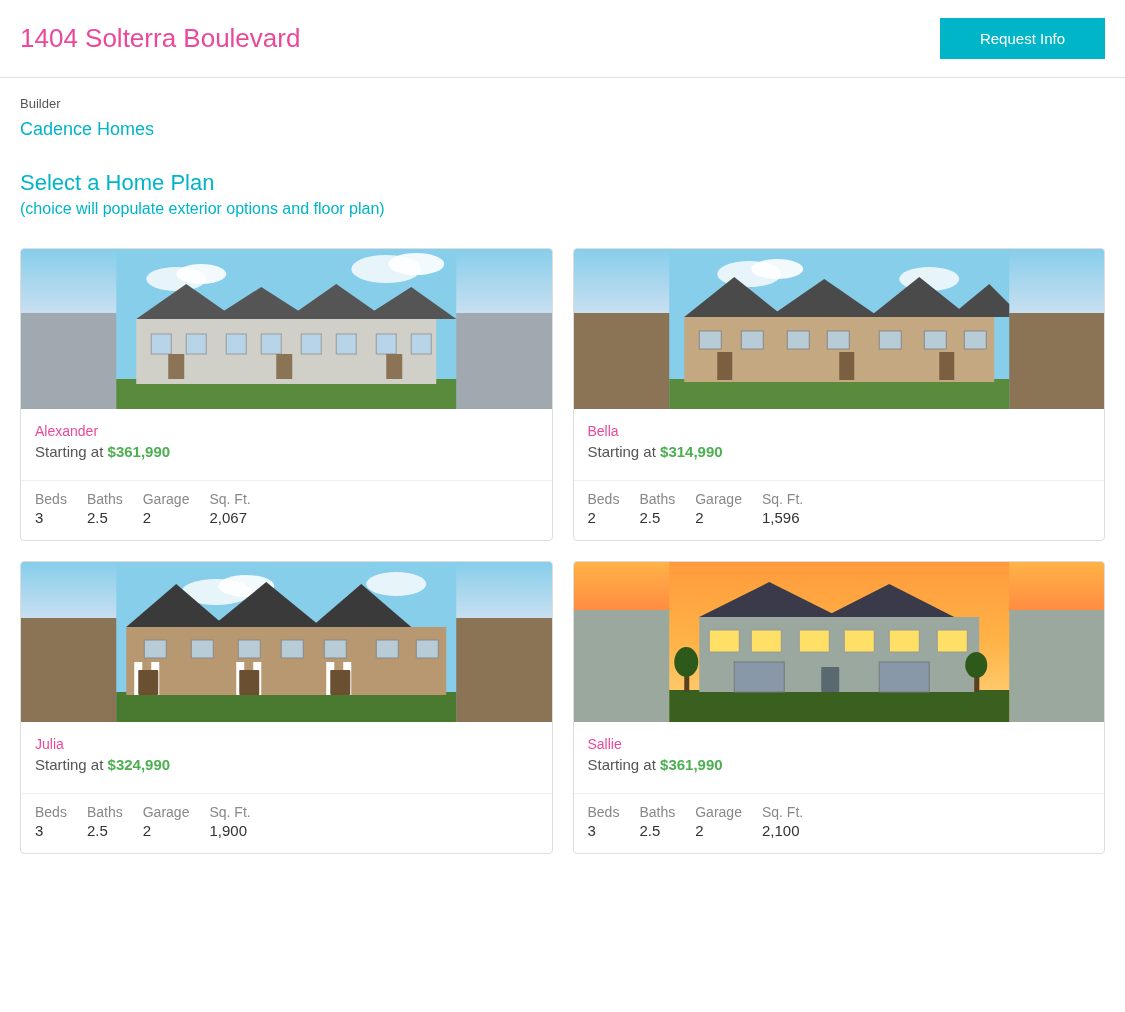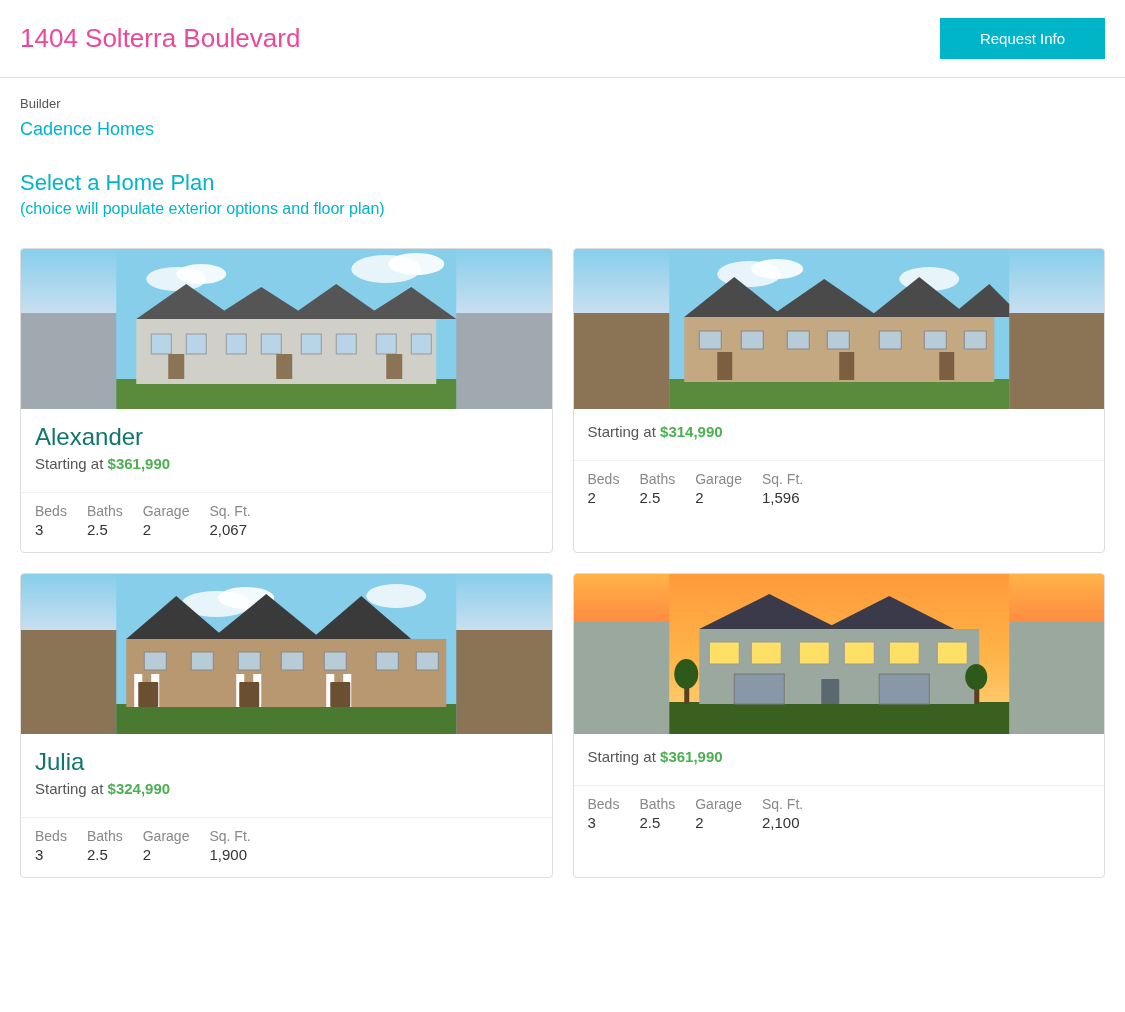--- a/index.html
+++ b/index.html
@@ -100,22 +100,22 @@
       align-items: center;
       justify-content: center;
       position: relative;
     }
 
     .plan-info {
       padding: 14px 14px 10px 14px;
     }
 
     .plan-name {
-      font-size: 24px;
-      color: #0f766e;
+      font-size: 14px;
+      color: #ec4899;
       font-weight: 400;
       margin-bottom: 4px;
     }
 
     .plan-price-row {
       font-size: 15px;
       color: #555;
     }
 
     .plan-price {
@@ -281,20 +281,21 @@
         <rect x="210" y="82" width="22" height="18" fill="#b8ccd8" stroke="#888" stroke-width="1"></rect>
         <rect x="255" y="82" width="22" height="18" fill="#b8ccd8" stroke="#888" stroke-width="1"></rect>
         <rect x="295" y="82" width="22" height="18" fill="#b8ccd8" stroke="#888" stroke-width="1"></rect>
 
         <rect x="48" y="103" width="15" height="28" fill="#7a6040"></rect>
         <rect x="170" y="103" width="15" height="28" fill="#7a6040"></rect>
         <rect x="270" y="103" width="15" height="28" fill="#7a6040"></rect>
       </svg>
     </div>
     <div class="plan-info">
+      <div class="plan-name">Bella</div>
       <div class="plan-price-row">
         <span>Starting at </span>
         <span class="plan-price">$314,990</span>
       </div>
     </div>
     <div class="plan-specs">
       <div class="spec-item">
         <span class="spec-label">Beds</span>
         <span class="spec-value">2</span>
       </div>
@@ -415,20 +416,21 @@
 
         <rect x="152" y="105" width="18" height="25" fill="#5a6870" rx="1"></rect>
 
         <rect x="15" y="105" width="5" height="25" fill="#5a4020"></rect>
         <ellipse cx="17" cy="100" rx="12" ry="15" fill="#2d5a1a"></ellipse>
         <rect x="305" y="108" width="5" height="22" fill="#5a4020"></rect>
         <ellipse cx="307" cy="103" rx="11" ry="13" fill="#2d5a1a"></ellipse>
       </svg>
     </div>
     <div class="plan-info">
+      <div class="plan-name">Sallie</div>
       <div class="plan-price-row">
         <span>Starting at </span>
         <span class="plan-price">$361,990</span>
       </div>
     </div>
     <div class="plan-specs">
       <div class="spec-item">
         <span class="spec-label">Beds</span>
         <span class="spec-value">3</span>
       </div>

